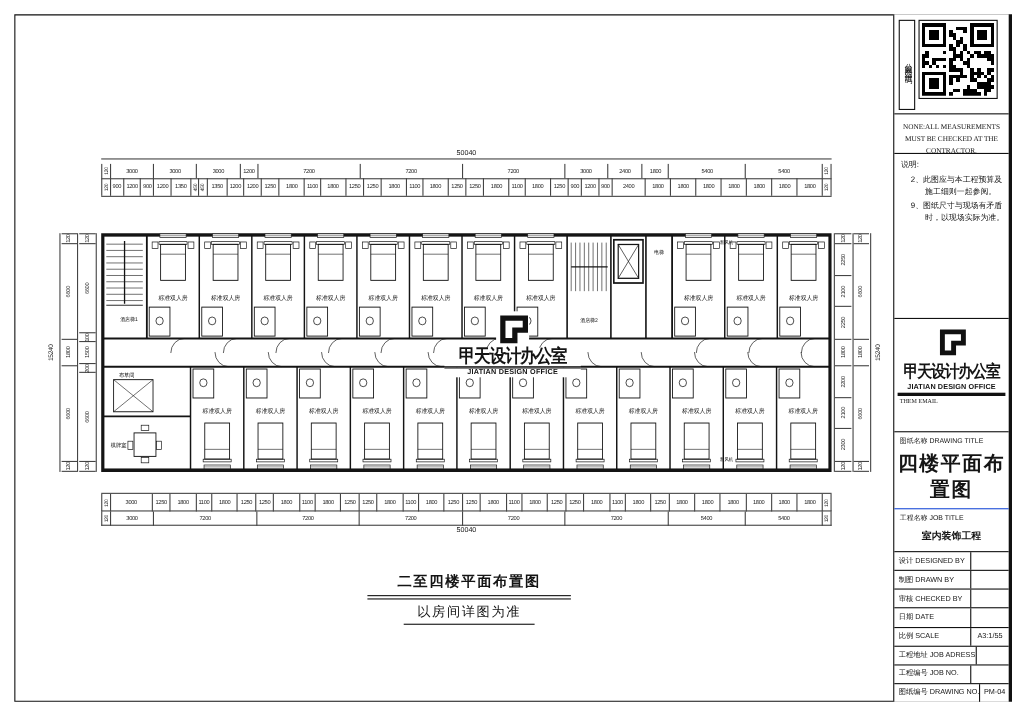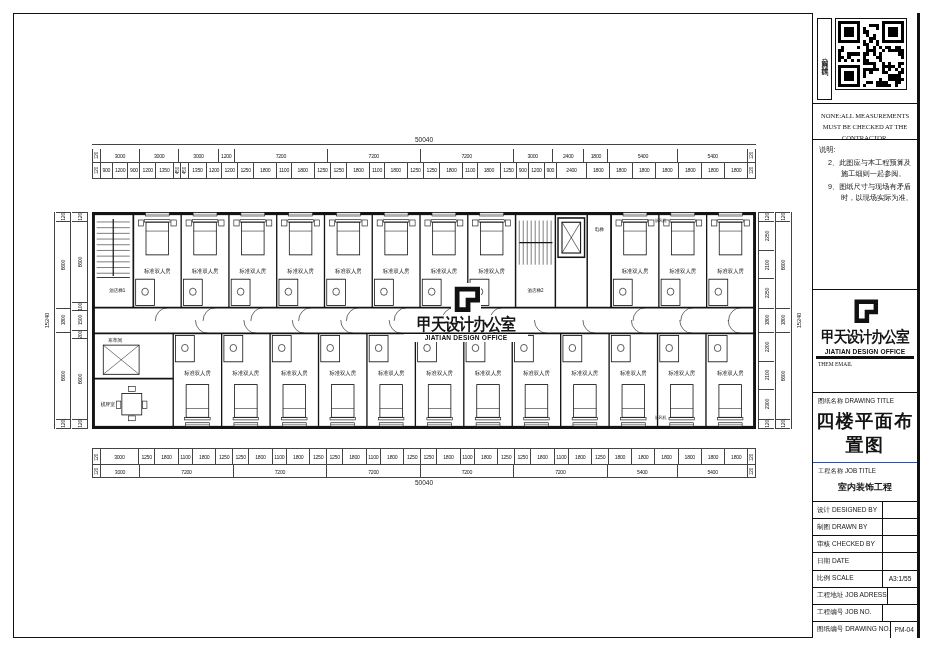--- a/index.html
+++ b/index.html
@@ -790,20 +790,24 @@
     </div>
 
   <div class="watermark">
     <svg class="lg" viewBox="0 0 44 44">
         <path d="M9 39 V9 H39 V25 H25 V39 Z" fill="none" stroke="#111" stroke-width="7"></path>
       </svg>
     <div class="wcn">甲天设计办公室</div>
     <div class="wen">JIATIAN DESIGN OFFICE</div>
   </div>
 
+  <div class="caption">
+    <div class="cap1">二至四楼平面布置图</div>
+    <div class="cap2">以房间详图为准</div>
+  </div>
 
   <div class="panel">
     <div class="sec qr">
       <div class="qrlabel">公司网站二维码</div>
       <div class="qrbox">
           <svg id="qrSvg" viewBox="0 0 21 21" shape-rendering="crispEdges">
             <rect x="10" y="1" width="1" height="1" fill="#000"></rect>
             <rect x="11" y="1" width="1" height="1" fill="#000"></rect>
             <rect x="12" y="1" width="1" height="1" fill="#000"></rect>
             <rect x="8" y="2" width="1" height="1" fill="#000"></rect>

